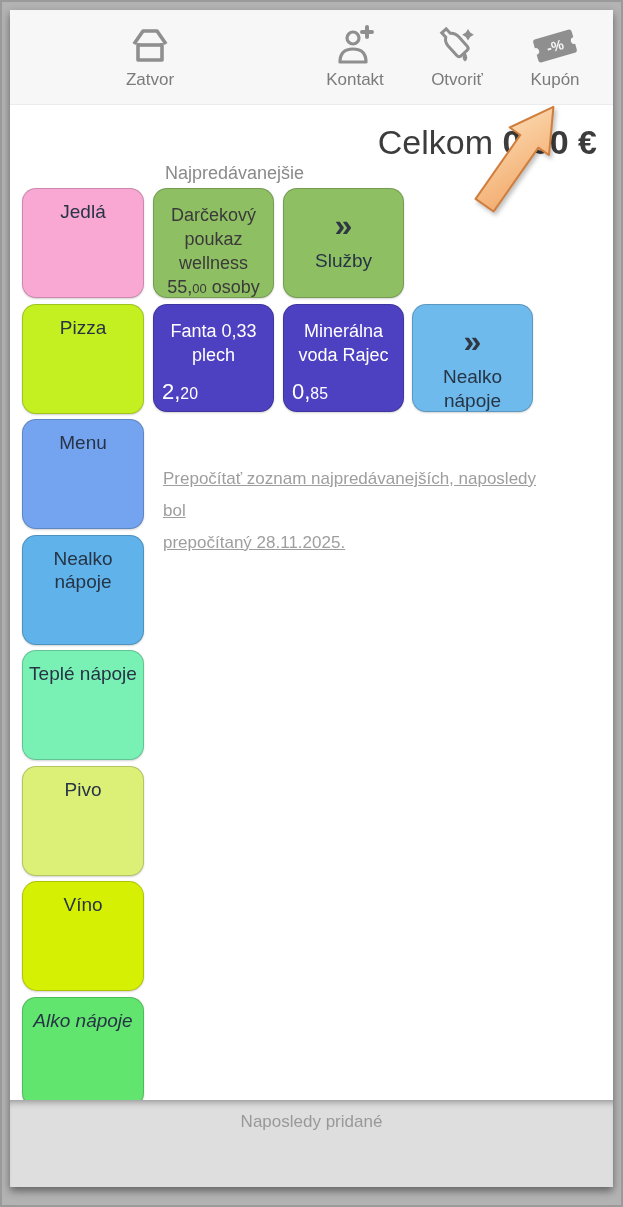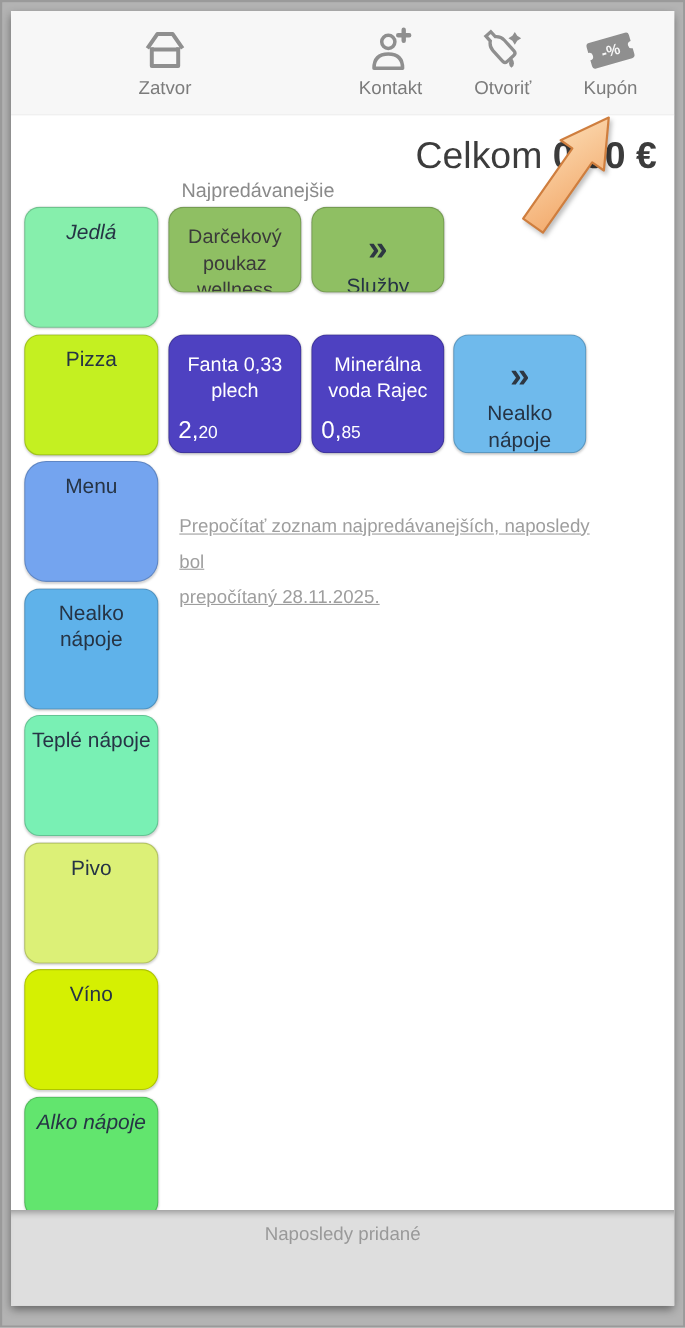--- a/index.html
+++ b/index.html
@@ -24,21 +24,21 @@
   .content { position:absolute; left:0; top:95px; width:603px; height:995px; background:#ffffff; overflow:hidden; }
   .total { position:absolute; top:18px; right:16px; font-size:34px; color:#3c3c3c; }
   .total b { font-weight:700; }
   .bs-title { position:absolute; left:155px; top:58px; font-size:18px; color:#8a8a8a; }
 
   .btn { position:absolute; border-radius:14px; border:1px solid rgba(0,0,0,0.18); overflow:hidden; cursor:pointer; box-shadow:0 1px 2px rgba(0,0,0,0.18); }
   .cat { left:12px; width:122px; height:110px; text-align:center; padding-top:11px; font-size:19px; color:#263445; line-height:23px; }
   .cat1 { top:83px; } .cat2 { top:199px; } .cat3 { top:314px; } .cat4 { top:430px; }
   .cat5 { top:545px; } .cat6 { top:661px; } .cat7 { top:776px;border-radius:15px; } .cat8 { top:892px;font-style:italic; }
 
-  .bs { width:121px; height:78px; text-align:center; padding:8px 5px 0 5px; font-size:18px; line-height:24px; }
+  .bs { width:121px; height:110px; text-align:center; padding:8px 5px 0 5px; font-size:18px; line-height:24px; }
   .bs-dark { color:#3a3a3a; }
   .bs-light { color:#ffffff; }
   .bs-r1 { top:83px; }
   .bs-r2 { top:199px; height:108px; }
   .bs-c2 { left:143px; } .bs-c3 { left:273px; } .bs-c4 { left:402px; }
   .chev { display:block; font-size:32px; font-weight:700; color:#2e3742; line-height:40px; margin-top:8px; }
   .chev-name { display:block; font-size:19px; color:#263445; line-height:24px; margin-top:4px; }
   .price-line { font-size:18px; color:#3a3a3a; }
   .price-line .dec, .price-bl .dec { font-size:0.72em; }
   .price-bl { position:absolute; left:8px; bottom:5px; font-size:22px; color:#ffffff; }
@@ -144,23 +144,23 @@
       <div class="btn bs bs-r2 bs-c4" style="background-color: rgb(111, 186, 236);">
         <span class="chev">»</span>
         <span class="chev-name">Nealko nápoje</span>
       </div>
 
       <div class="recalc">
         <span>Prepočítať zoznam najpredávanejších, naposledy bol</span><br>
         <span>prepočítaný 28.11.2025.</span>
       </div>
 
-      <div class="btn cat cat1" style="background-color: #86efac; font-style: italic;">Jedlá</div>
+      <div class="btn cat cat1" style="background-color: #f9a8d4;">Jedlá</div>
       <div class="btn cat cat2" style="background-color: rgb(196, 240, 33);">Pizza</div>
-      <div class="btn cat cat3" style="background-color: rgb(116, 164, 239); border-radius: 20px;">Menu</div>
+      <div class="btn cat cat3" style="background-color: rgb(116, 164, 239);">Menu</div>
       <div class="btn cat cat4" style="background-color: rgb(95, 178, 234);">Nealko nápoje</div>
       <div class="btn cat cat5" style="background-color: rgb(121, 240, 180);">Teplé nápoje</div>
       <div class="btn cat cat6" style="background-color: rgb(220, 240, 119);">Pivo</div>
       <div class="btn cat cat7" style="background-color: rgb(213, 240, 2);">Víno</div>
       <div class="btn cat cat8" style="background-color: rgb(98, 229, 110);">Alko nápoje</div>
 
       <div class="arrow-box">
         <svg width="120" height="130" viewBox="0 0 120 130">
           <defs>
             <linearGradient id="ag" x1="0" y1="0" x2="1" y2="1">

